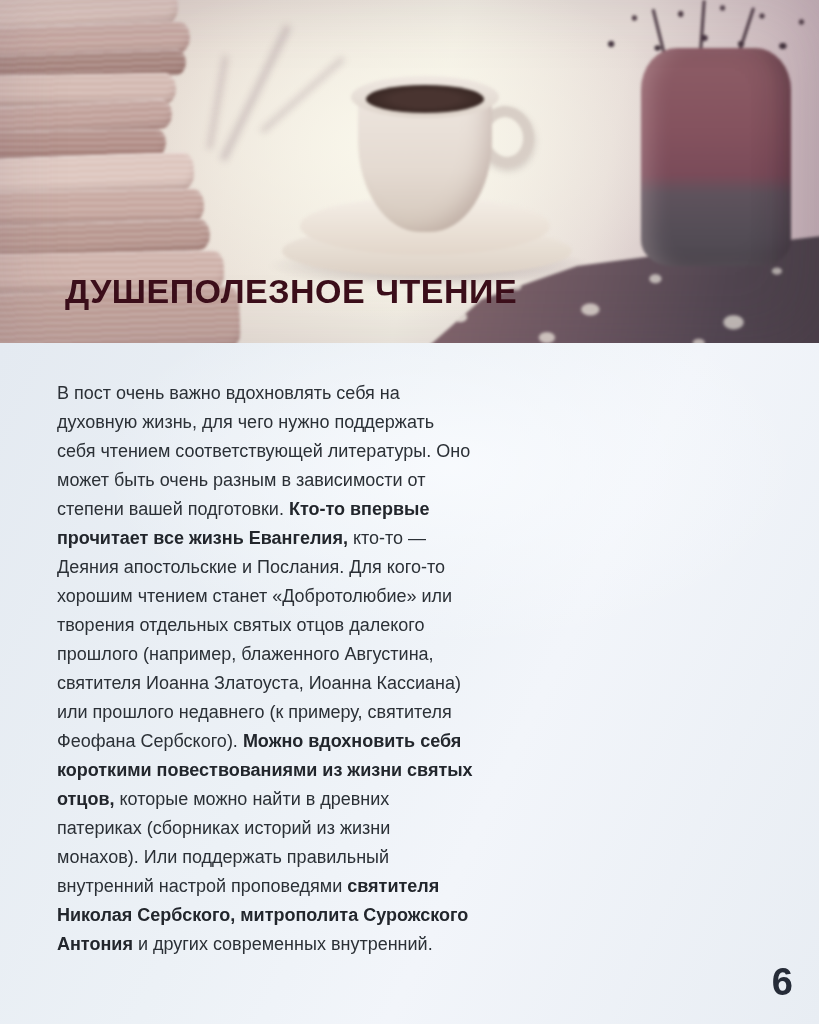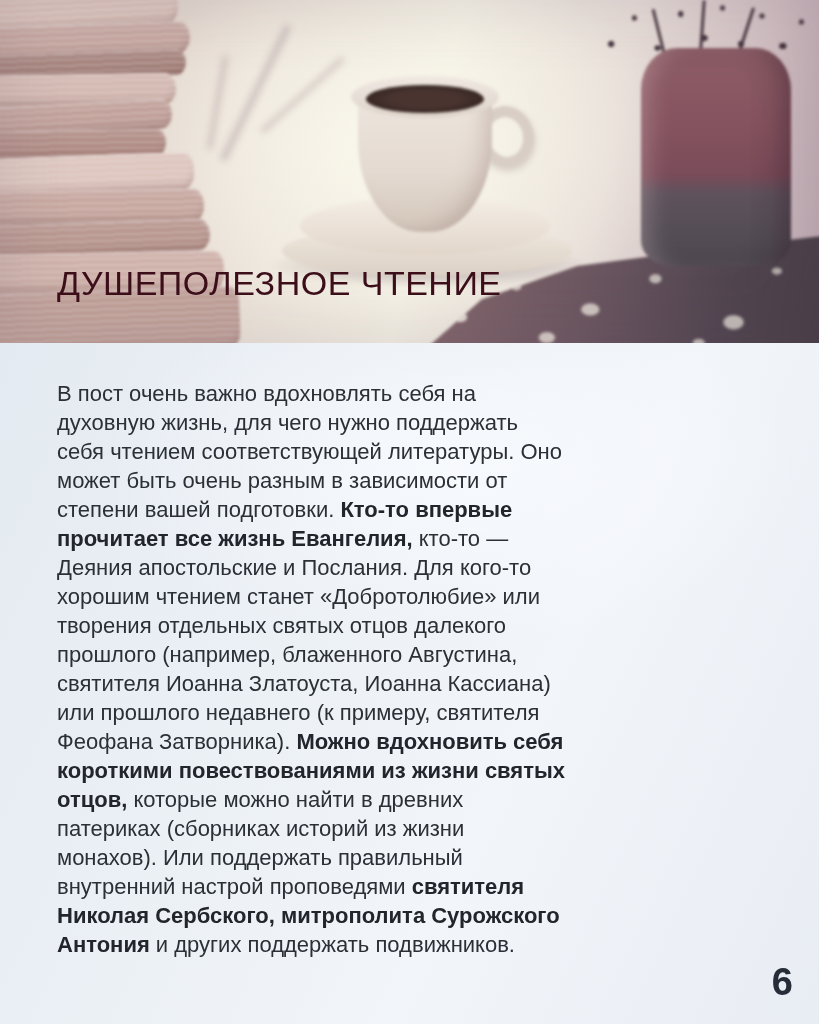--- a/index.html
+++ b/index.html
@@ -127,40 +127,40 @@
   .bk9{top:222px;left:-10px;width:220px;height:32px;background-color:#b6948c;transform:rotate(-2deg);}
   .bk10{top:252px;left:-8px;width:232px;height:40px;background-color:#cdafa7;transform:rotate(-1deg);}
   .bk11{top:290px;left:-10px;width:250px;height:62px;background-color:#bd9c94;transform:rotate(-2deg);}
 
   .photo::after{
     content:"";position:absolute;inset:0;pointer-events:none;
     box-shadow:inset 0 0 70px rgba(95,70,95,.18);
   }
 
   .photo-title{
-    position:absolute;left:57px;top:263px;margin:0;z-index:5;
-    font-size:34px;line-height:1.2;font-weight:400;letter-spacing:.5px;
+    position:absolute;left:57px;top:263px;margin:8px;z-index:5;
+    font-size:34px;line-height:1.2;font-weight:700;letter-spacing:.5px;
     color:#3b0e1a;
     font-family:"Liberation Sans", sans-serif;
   }
 
   
   .body-area{
     position:relative;
     width:819px;height:681px;
     background:
       radial-gradient(ellipse 500px 260px at 55% 18%, rgba(250,252,255,.8) 0%, rgba(250,252,255,0) 70%),
       linear-gradient(115deg,#e4eaf1 0%,#ecf1f6 40%,#f2f5fa 62%,#e8edf3 100%);
   }
   .body-text{
     margin:0;
     padding:36px 20px 0 57px;
     width:790px;
     white-space:pre-line;
-    font-size:22px;line-height:29px;
+    font-size:18px;line-height:29px;
     color:#2b3036;
   }
   .body-text b{font-weight:700;color:#22262c;}
   .page-number{
     position:absolute;right:26px;bottom:20px;
     font-size:38px;font-weight:800;color:#262c38;
   }
 </style>
 </head>
 <body>
@@ -211,24 +211,24 @@
 себя чтением соответствующей литературы. Оно
 может быть очень разным в зависимости от
 степени вашей подготовки. </span><b>Кто-то впервые
 прочитает все жизнь Евангелия,</b><span> кто-то —
 Деяния апостольские и Послания. Для кого-то
 хорошим чтением станет «Добротолюбие» или
 творения отдельных святых отцов далекого
 прошлого (например, блаженного Августина,
 святителя Иоанна Златоуста, Иоанна Кассиана)
 или прошлого недавнего (к примеру, святителя
-Феофана Затворника). </span><b>Можно вдохновить себя
+Феофана Сербского). </span><b>Можно вдохновить себя
 короткими повествованиями из жизни святых
 отцов,</b><span> которые можно найти в древних
 патериках (сборниках историй из жизни
 монахов). Или поддержать правильный
 внутренний настрой проповедями </span><b>святителя
 Николая Сербского, митрополита Сурожского
-Антония</b><span> и других поддержать подвижников.</span></p>
+Антония</b><span> и других современных внутренний.</span></p>
     <div class="page-number">6</div>
   </div>
 
 </div>
 
 </body></html>

